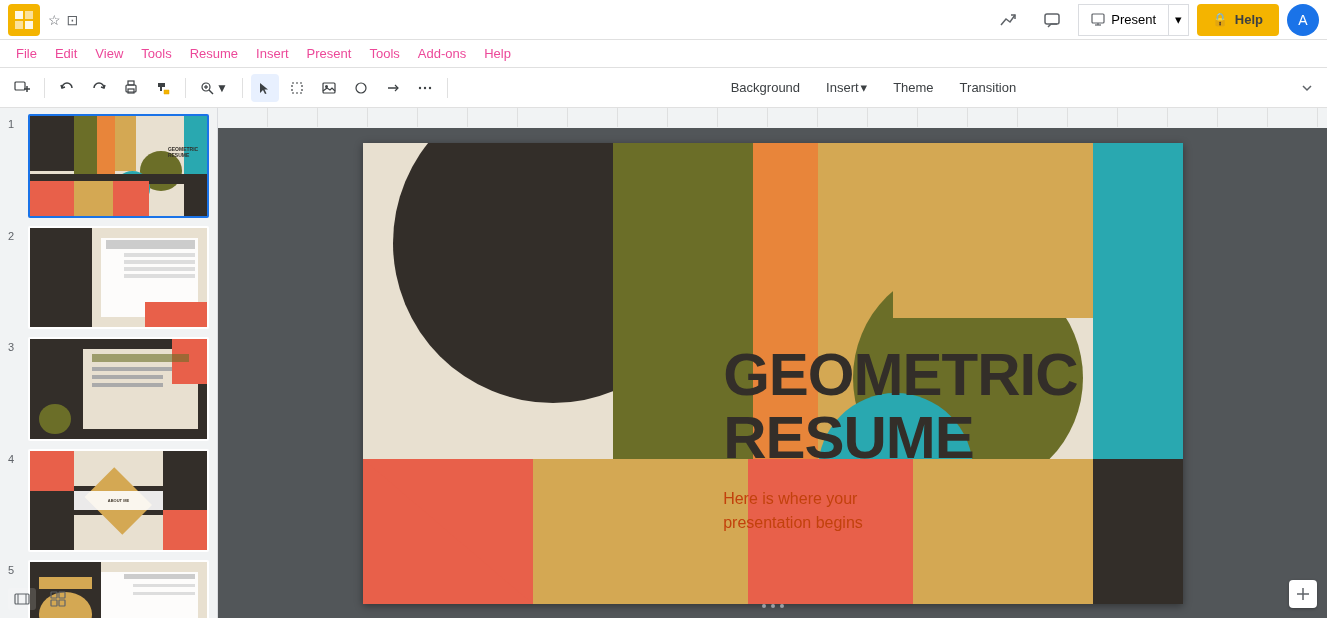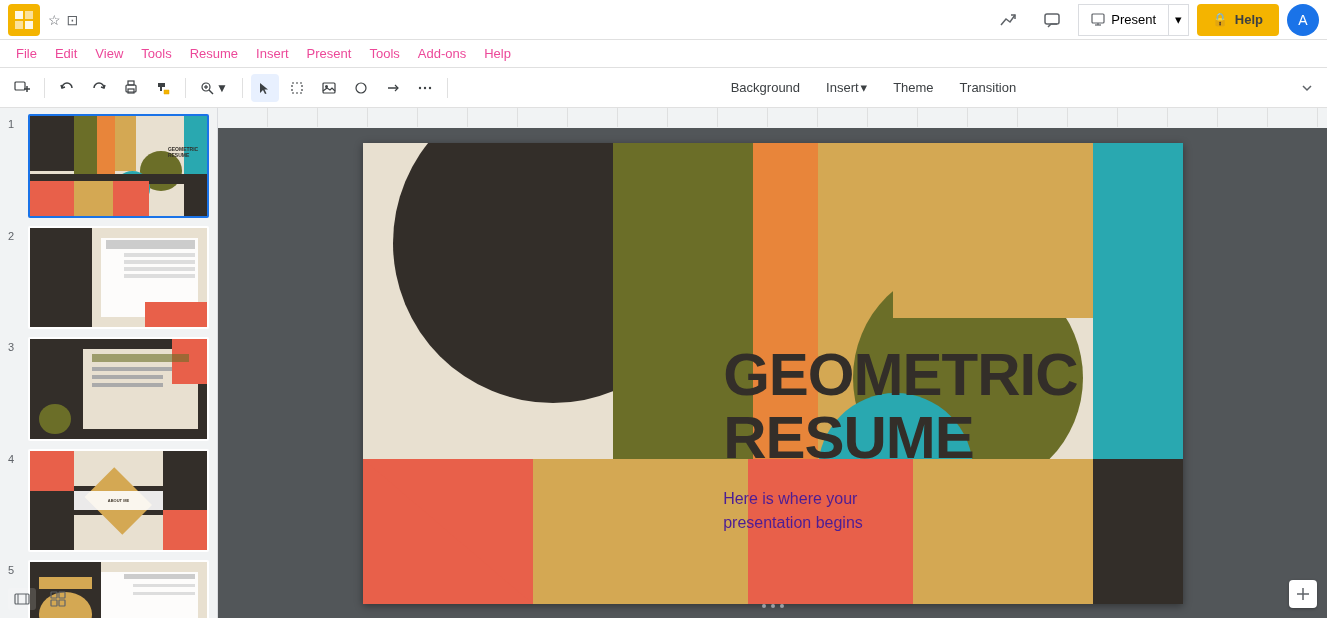--- a/index.html
+++ b/index.html
@@ -528,21 +528,21 @@
 
         <div style="position:absolute;bottom:0;left:0;width:0;height:0;border-bottom:145px solid #e8604a;border-right:170px solid transparent;"></div>
 
         <div style="position:absolute;right:105px;top:200px;z-index:10;">
           <div style="font-size:60px;font-weight:900;color:#332e29;line-height:1.05;font-family:'Arial Black',Arial,sans-serif;letter-spacing:-1px;">
             <span>GEOMETRIC</span>
           </div>
           <div style="font-size:60px;font-weight:900;color:#332e29;line-height:1.05;font-family:'Arial Black',Arial,sans-serif;letter-spacing:-1px;">
             <span>RESUME</span>
           </div>
-          <div style="font-size:16px;color:#4c1d95;margin-top:18px;line-height:1.5;">
+          <div style="font-size:16px;color:#c2410c;margin-top:18px;line-height:1.5;">
             Here is where your<br>presentation begins
           </div>
         </div>
       </div>
     </div>
 
     <div style="position:absolute;bottom:10px;left:50%;transform:translateX(-50%);display:flex;gap:5px;align-items:center;">
       <div style="width:4px;height:4px;border-radius:50%;background:#9aa0a6;"></div>
       <div style="width:4px;height:4px;border-radius:50%;background:#9aa0a6;"></div>
       <div style="width:4px;height:4px;border-radius:50%;background:#9aa0a6;"></div>

